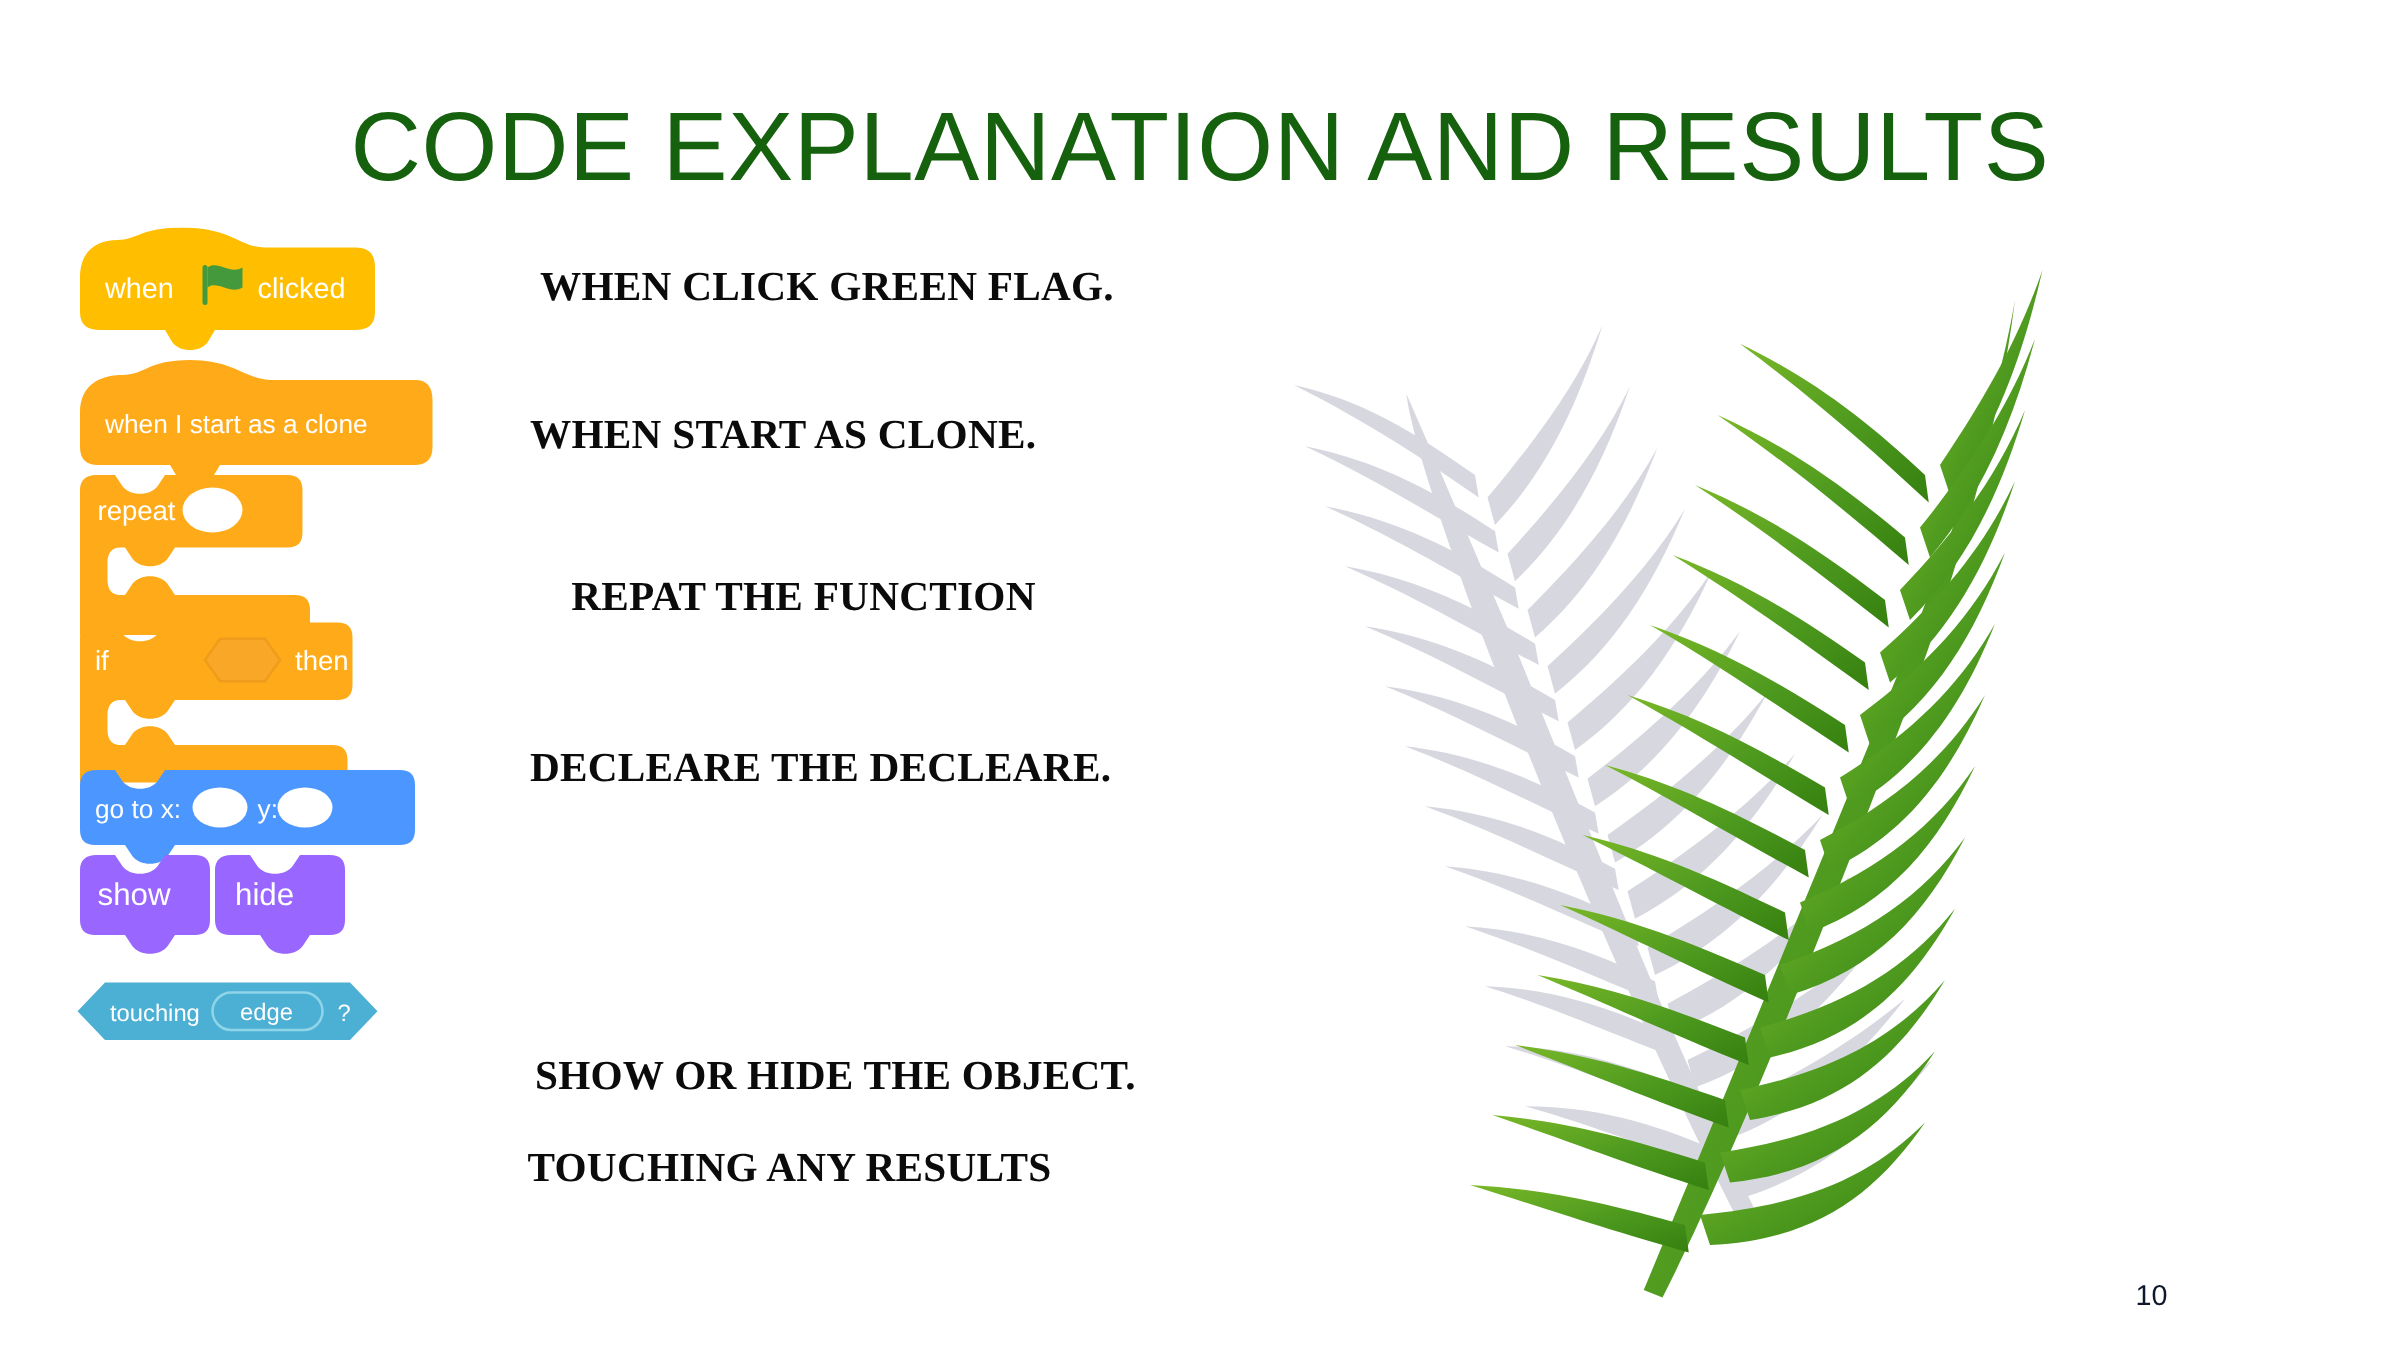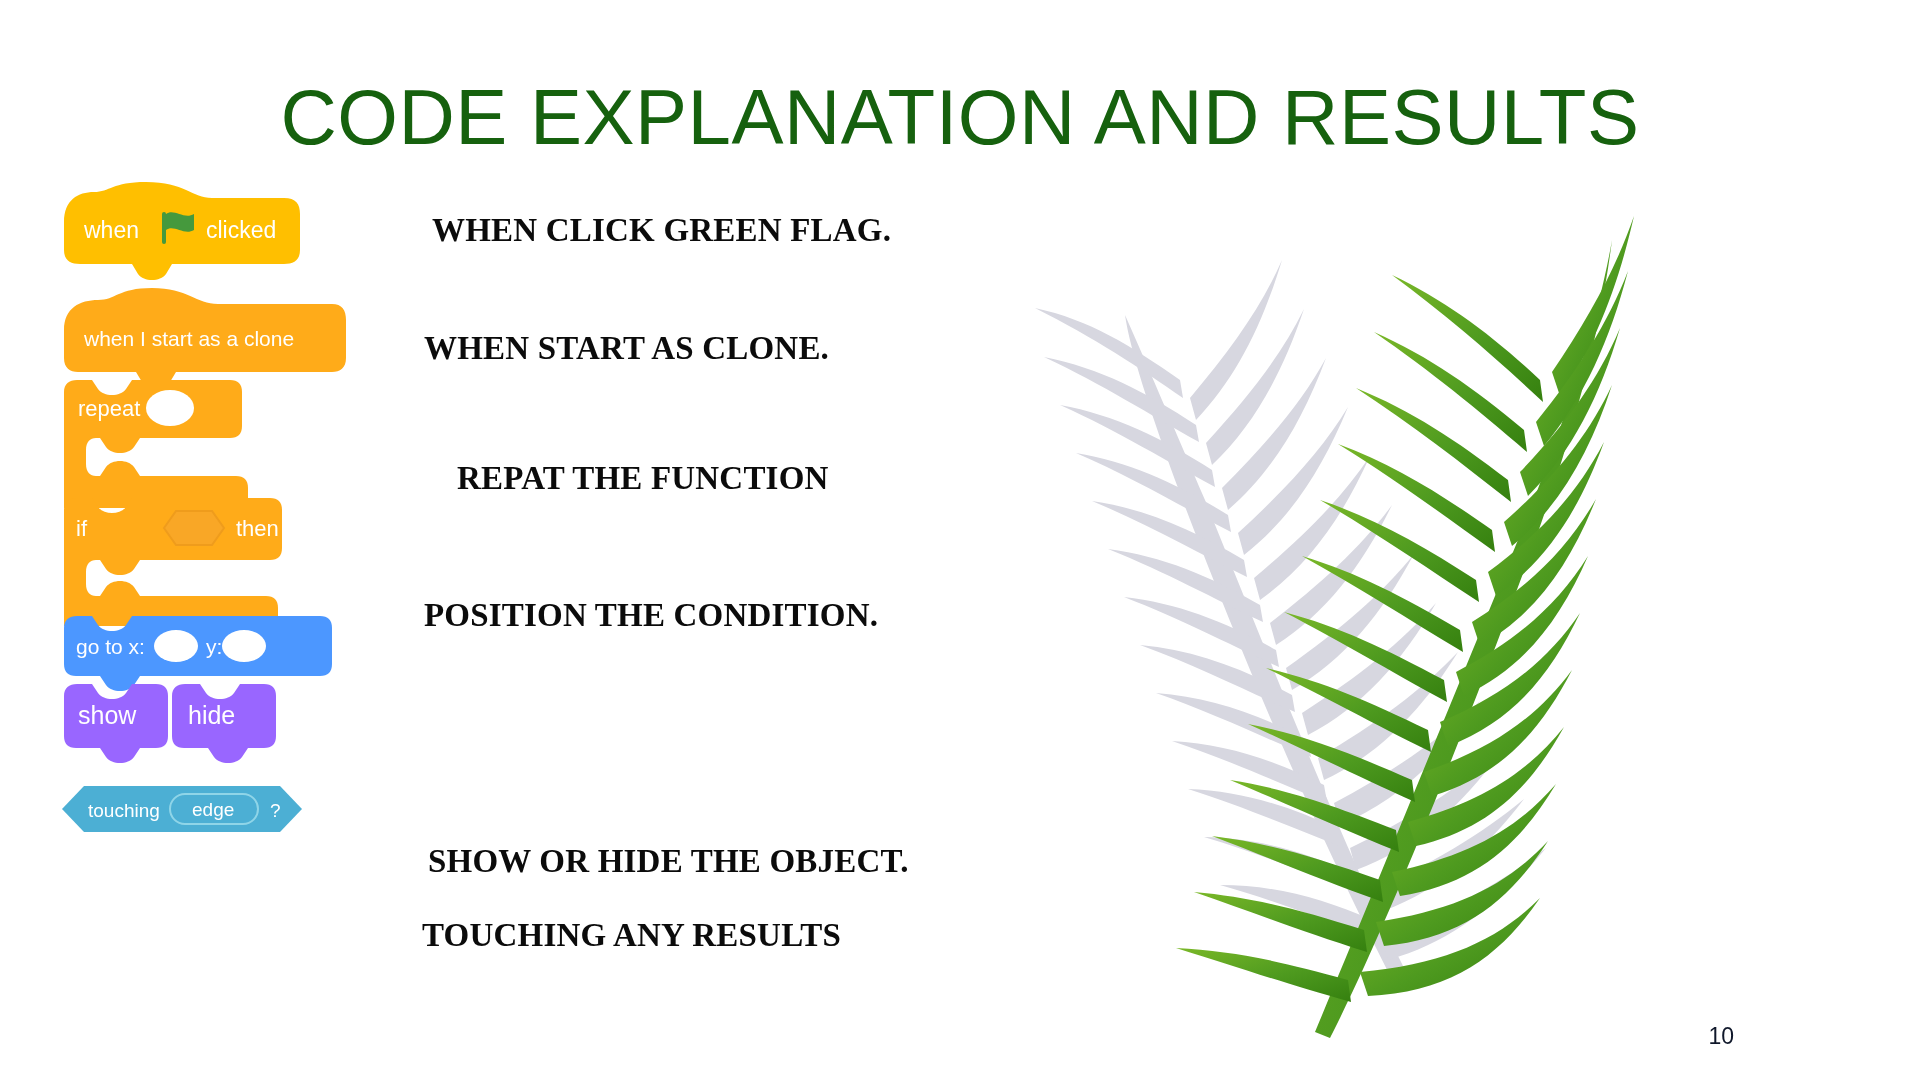--- a/index.html
+++ b/index.html
@@ -262,20 +262,20 @@
       <text x="132" y="34" fill="#ffffff" font-family="'Liberation Sans',sans-serif" font-size="19">edge</text>
       <text x="210" y="35" fill="#ffffff" font-family="'Liberation Sans',sans-serif" font-size="19">?</text>
     </svg>
 
   </div>
 
   <div class="explanations">
     <div class="expl e0">WHEN CLICK GREEN FLAG.</div>
     <div class="expl e1">WHEN START AS CLONE.</div>
     <div class="expl e2">REPAT THE FUNCTION</div>
-    <div class="expl e3">POSITION THE CONDITION.</div>
+    <div class="expl e3">DECLEARE THE DECLEARE.</div>
     <div class="expl e5">SHOW OR HIDE THE OBJECT.</div>
     <div class="expl e6">TOUCHING ANY RESULTS</div>
   </div>
 
   <div class="page-number">10</div>
 
 </div>
 
 </body></html>

